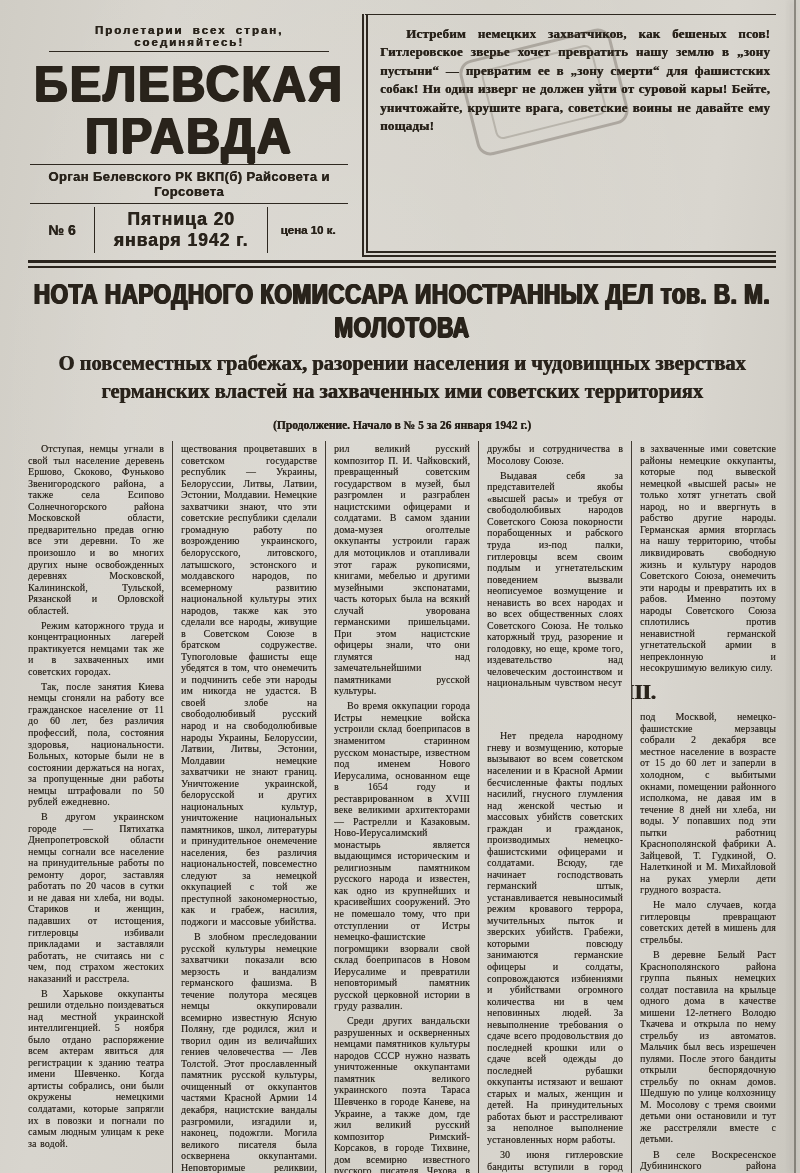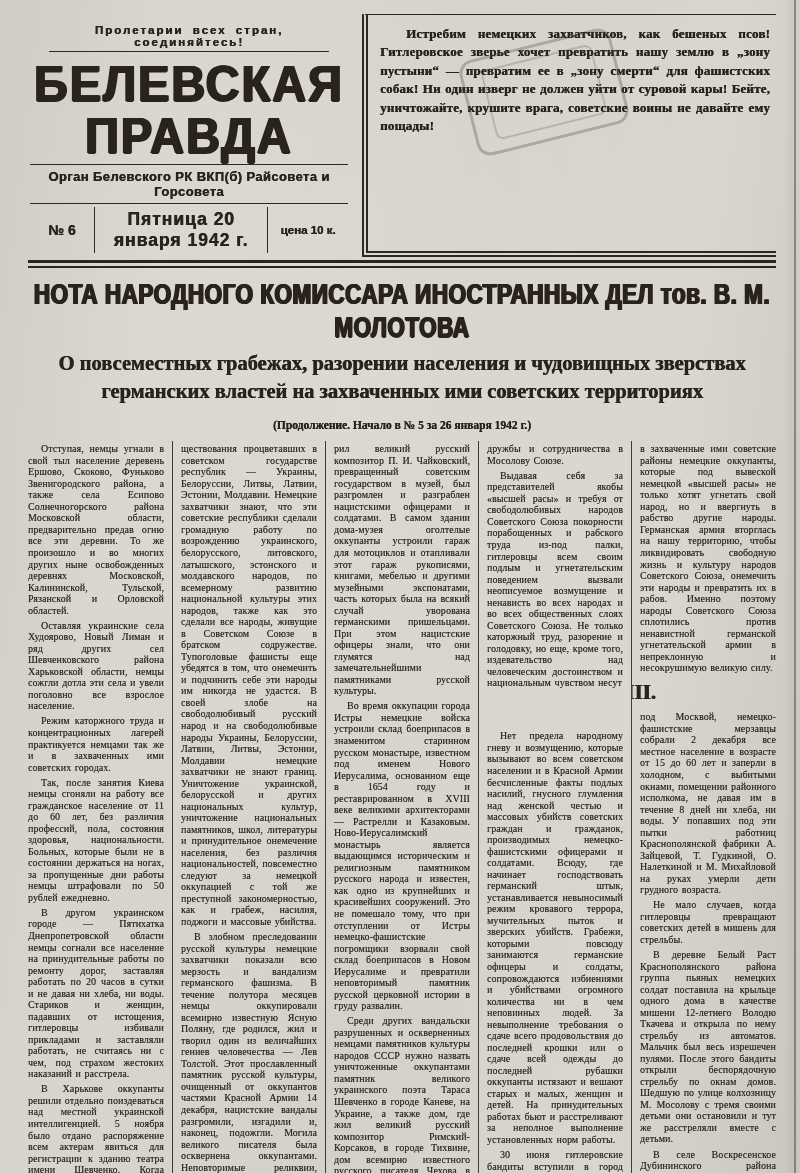--- a/index.html
+++ b/index.html
@@ -105,21 +105,20 @@
     <h2 class="subheadline">
       <div>О повсеместных грабежах, разорении населения и чудовищных зверствах</div>
       <div>германских властей на захваченных ими советских территориях</div>
     </h2>
     <div class="cont-note">(Продолжение. Начало в № 5 за 26 января 1942 г.)</div>
 
     <div class="columns">
       <div class="col">
         <div class="colflow grow">
             <p class="para">Отступая, немцы угнали в свой тыл население деревень Ершово, Скоково, Фуньково Звенигородского района, а также села Есипово Солнечногорского района Московской области, предварительно предав огню все эти деревни. То же произошло и во многих других ныне освобожденных деревнях Московской, Калининской, Тульской, Рязанской и Орловской областей.</p>
-            <p class="para">Оставляя украинские села Худоярово, Новый Лиман и ряд других сел Шевченковского района Харьковской области, немцы сожгли дотла эти села и увели поголовно все взрослое население.</p>
             <p class="para">Режим каторжного труда и концентрационных лагерей практикуется немцами так же и в захваченных ими советских городах.</p>
             <p class="para">Так, после занятия Киева немцы сгоняли на работу все гражданское население от 11 до 60 лет, без различия профессий, пола, состояния здоровья, национальности. Больных, которые были не в состоянии держаться на ногах, за пропущенные дни работы немцы штрафовали по 50 рублей ежедневно.</p>
             <p class="para">В другом украинском городе — Пятихатка Днепропетровской области немцы согнали все население на принудительные работы по ремонту дорог, заставляя работать по 20 часов в сутки и не давая ни хлеба, ни воды. Стариков и женщин, падавших от истощения, гитлеровцы избивали прикладами и заставляли работать, не считаясь ни с чем, под страхом жестоких наказаний и расстрела.</p>
             <p class="para">В Харькове оккупанты решили отдельно поиздеваться над местной украинской интеллигенцией. 5 ноября было отдано распоряжение всем актерам явиться для регистрации к зданию театра имени Шевченко. Когда артисты собрались, они были окружены немецкими солдатами, которые запрягли их в повозки и погнали по самым людным улицам к реке за водой.</p>
           </div>
       </div>
       <div class="col">
         <div class="colflow cont grow">
             <p class="para">ществования процветавших в советском государстве республик — Украины, Белоруссии, Литвы, Латвии, Эстонии, Молдавии. Немецкие захватчики знают, что эти советские республики сделали громадную работу по возрождению украинского, белорусского, литовского, латышского, эстонского и молдавского народов, по всемерному развитию национальной культуры этих народов, также как это сделали все народы, живущие в Советском Союзе в братском содружестве. Тупоголовые фашисты еще убедятся в том, что онемечить и подчинить себе эти народы им никогда не удастся. В своей злобе на свободолюбивый русский народ и на свободолюбивые народы Украины, Белоруссии, Латвии, Литвы, Эстонии, Молдавии немецкие захватчики не знают границ. Уничтожение украинской, белорусской и других национальных культур, уничтожение национальных памятников, школ, литературы и принудительное онемечение населения, без различия национальностей, повсеместно следуют за немецкой оккупацией с той же преступной закономерностью, как и грабеж, насилия, поджоги и массовые убийства.</p>
             <p class="para">В злобном преследовании русской культуры немецкие захватчики показали всю мерзость и вандализм германского фашизма. В течение полутора месяцев немцы оккупировали всемирно известную Ясную Поляну, где родился, жил и творил один из величайших гениев человечества — Лев Толстой. Этот прославленный памятник русской культуры, очищенный от оккупантов частями Красной Армии 14 декабря, нацистские вандалы разгромили, изгадили и, наконец, подожгли. Могила великого писателя была осквернена оккупантами. Неповторимые реликвии, связанные с жизнью и творчеством Льва Толстого, — редчайшие рукописи, книги, картины были либо разворованы немецкой военщиной, либо выброшены и уничтожены. Германский офицер Шварц, в ответ на просьбу сотрудников музея перестать отапливать дом личной мебелью и книгами великого писателя, а взять для этого имеющиеся дрова, ответил словами: «Дрова нам не нужны, мы сожжем все, что связано с именем вашего Толстого».</p>

